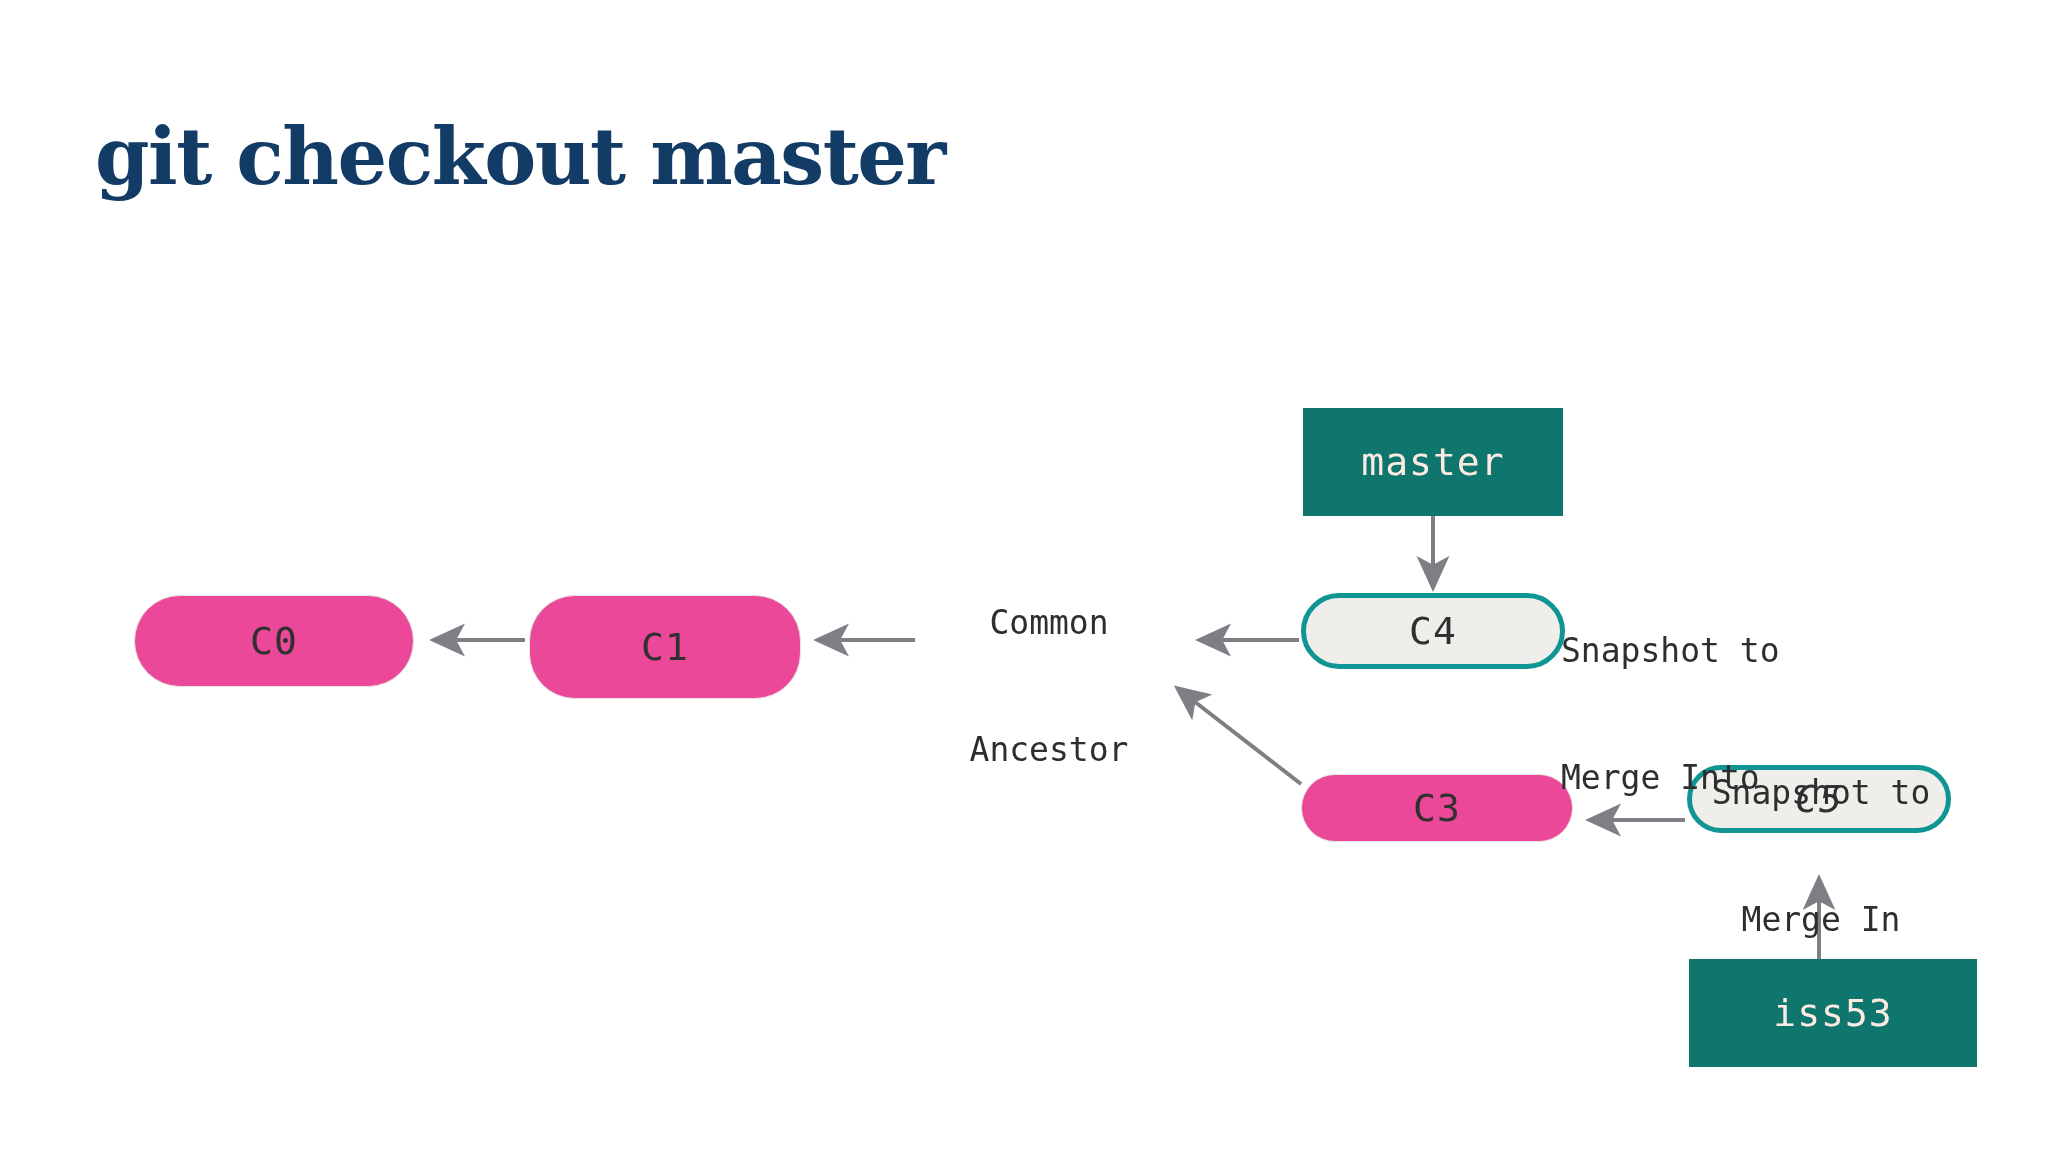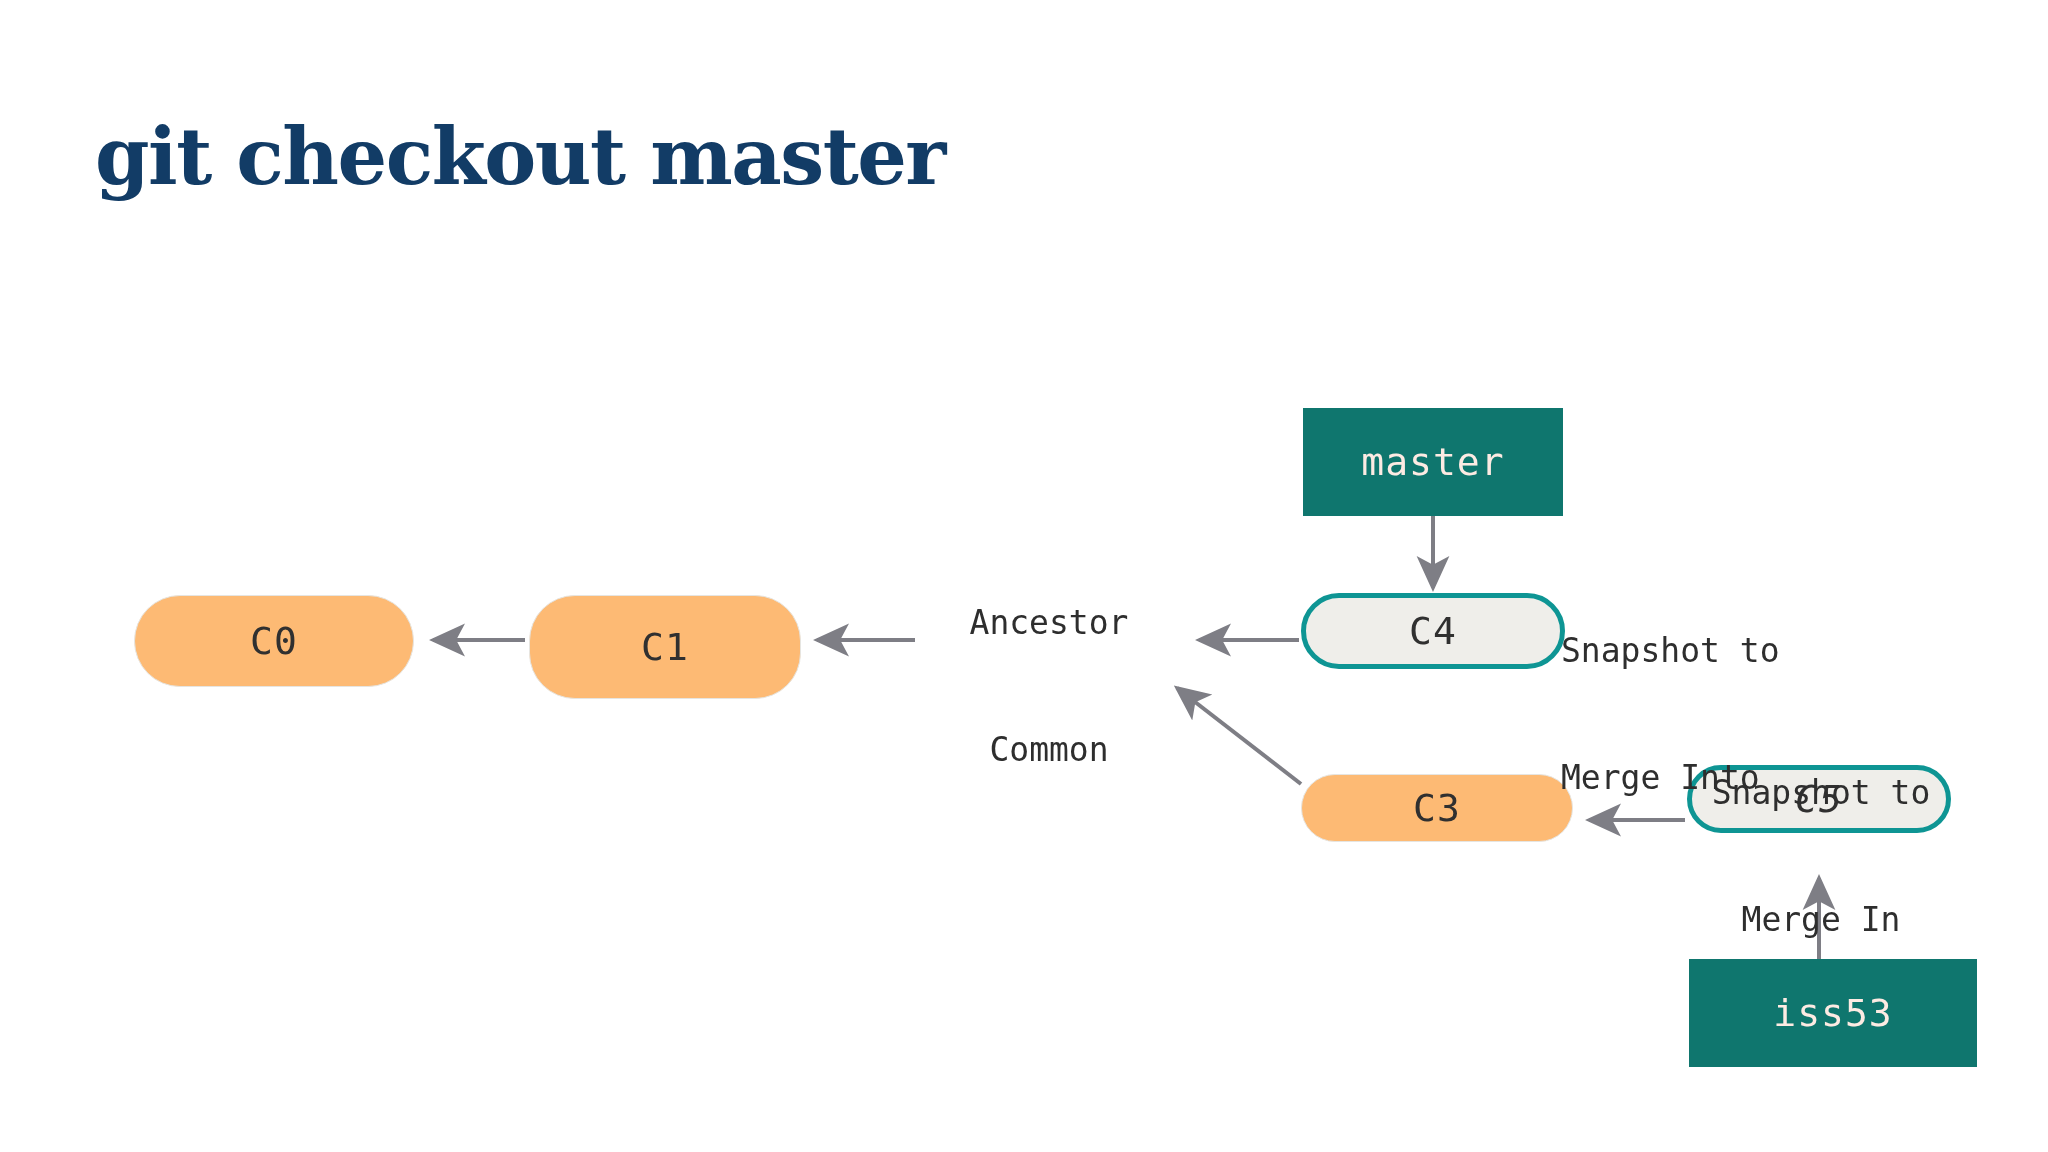--- a/index.html
+++ b/index.html
@@ -28,21 +28,21 @@
     line-height: 1.05;
     letter-spacing: -1.5px;
     color: #123C66;
     white-space: nowrap;
   }
 
   
   .commit {
     position: absolute;
     box-sizing: border-box;
-    background: #fdba74;
+    background: #ec4899;
     border-radius: 46px;
     display: flex;
     align-items: center;
     justify-content: center;
     font-family: "DejaVu Sans Mono", monospace;
     font-size: 38px;
     color: #303030;
     letter-spacing: 1px;
   }
   .commit.plain {
@@ -140,22 +140,22 @@
 
   <div class="commit plain" style="left:1292px; top:774px; width:272px; height:68px;">C3</div>
 
   <div class="commit highlight" style="left:1678px; top:765px; width:264px; height:68px;font-style:italic;">C5</div>
 
   <div class="branch-label" style="left:1294px; top:408px; width:260px; height:108px;">master</div>
 
   <div class="branch-label" style="left:1680px; top:959px; width:288px; height:108px;">iss53</div>
 
   <div class="annot" style="left:880px; top:518px; width:320px;">
+    <div>Common</div>
     <div>Ancestor</div>
-    <div>Common</div>
   </div>
 
   <div class="annot" style="left:1552px; top:546px; width:270px; text-align:left;">
     <div>Snapshot to</div>
     <div>Merge Into</div>
   </div>
 
   <div class="annot" style="left:1672px; top:688px; width:280px;">
     <div>Snapshot to</div>
     <div>Merge In</div>

